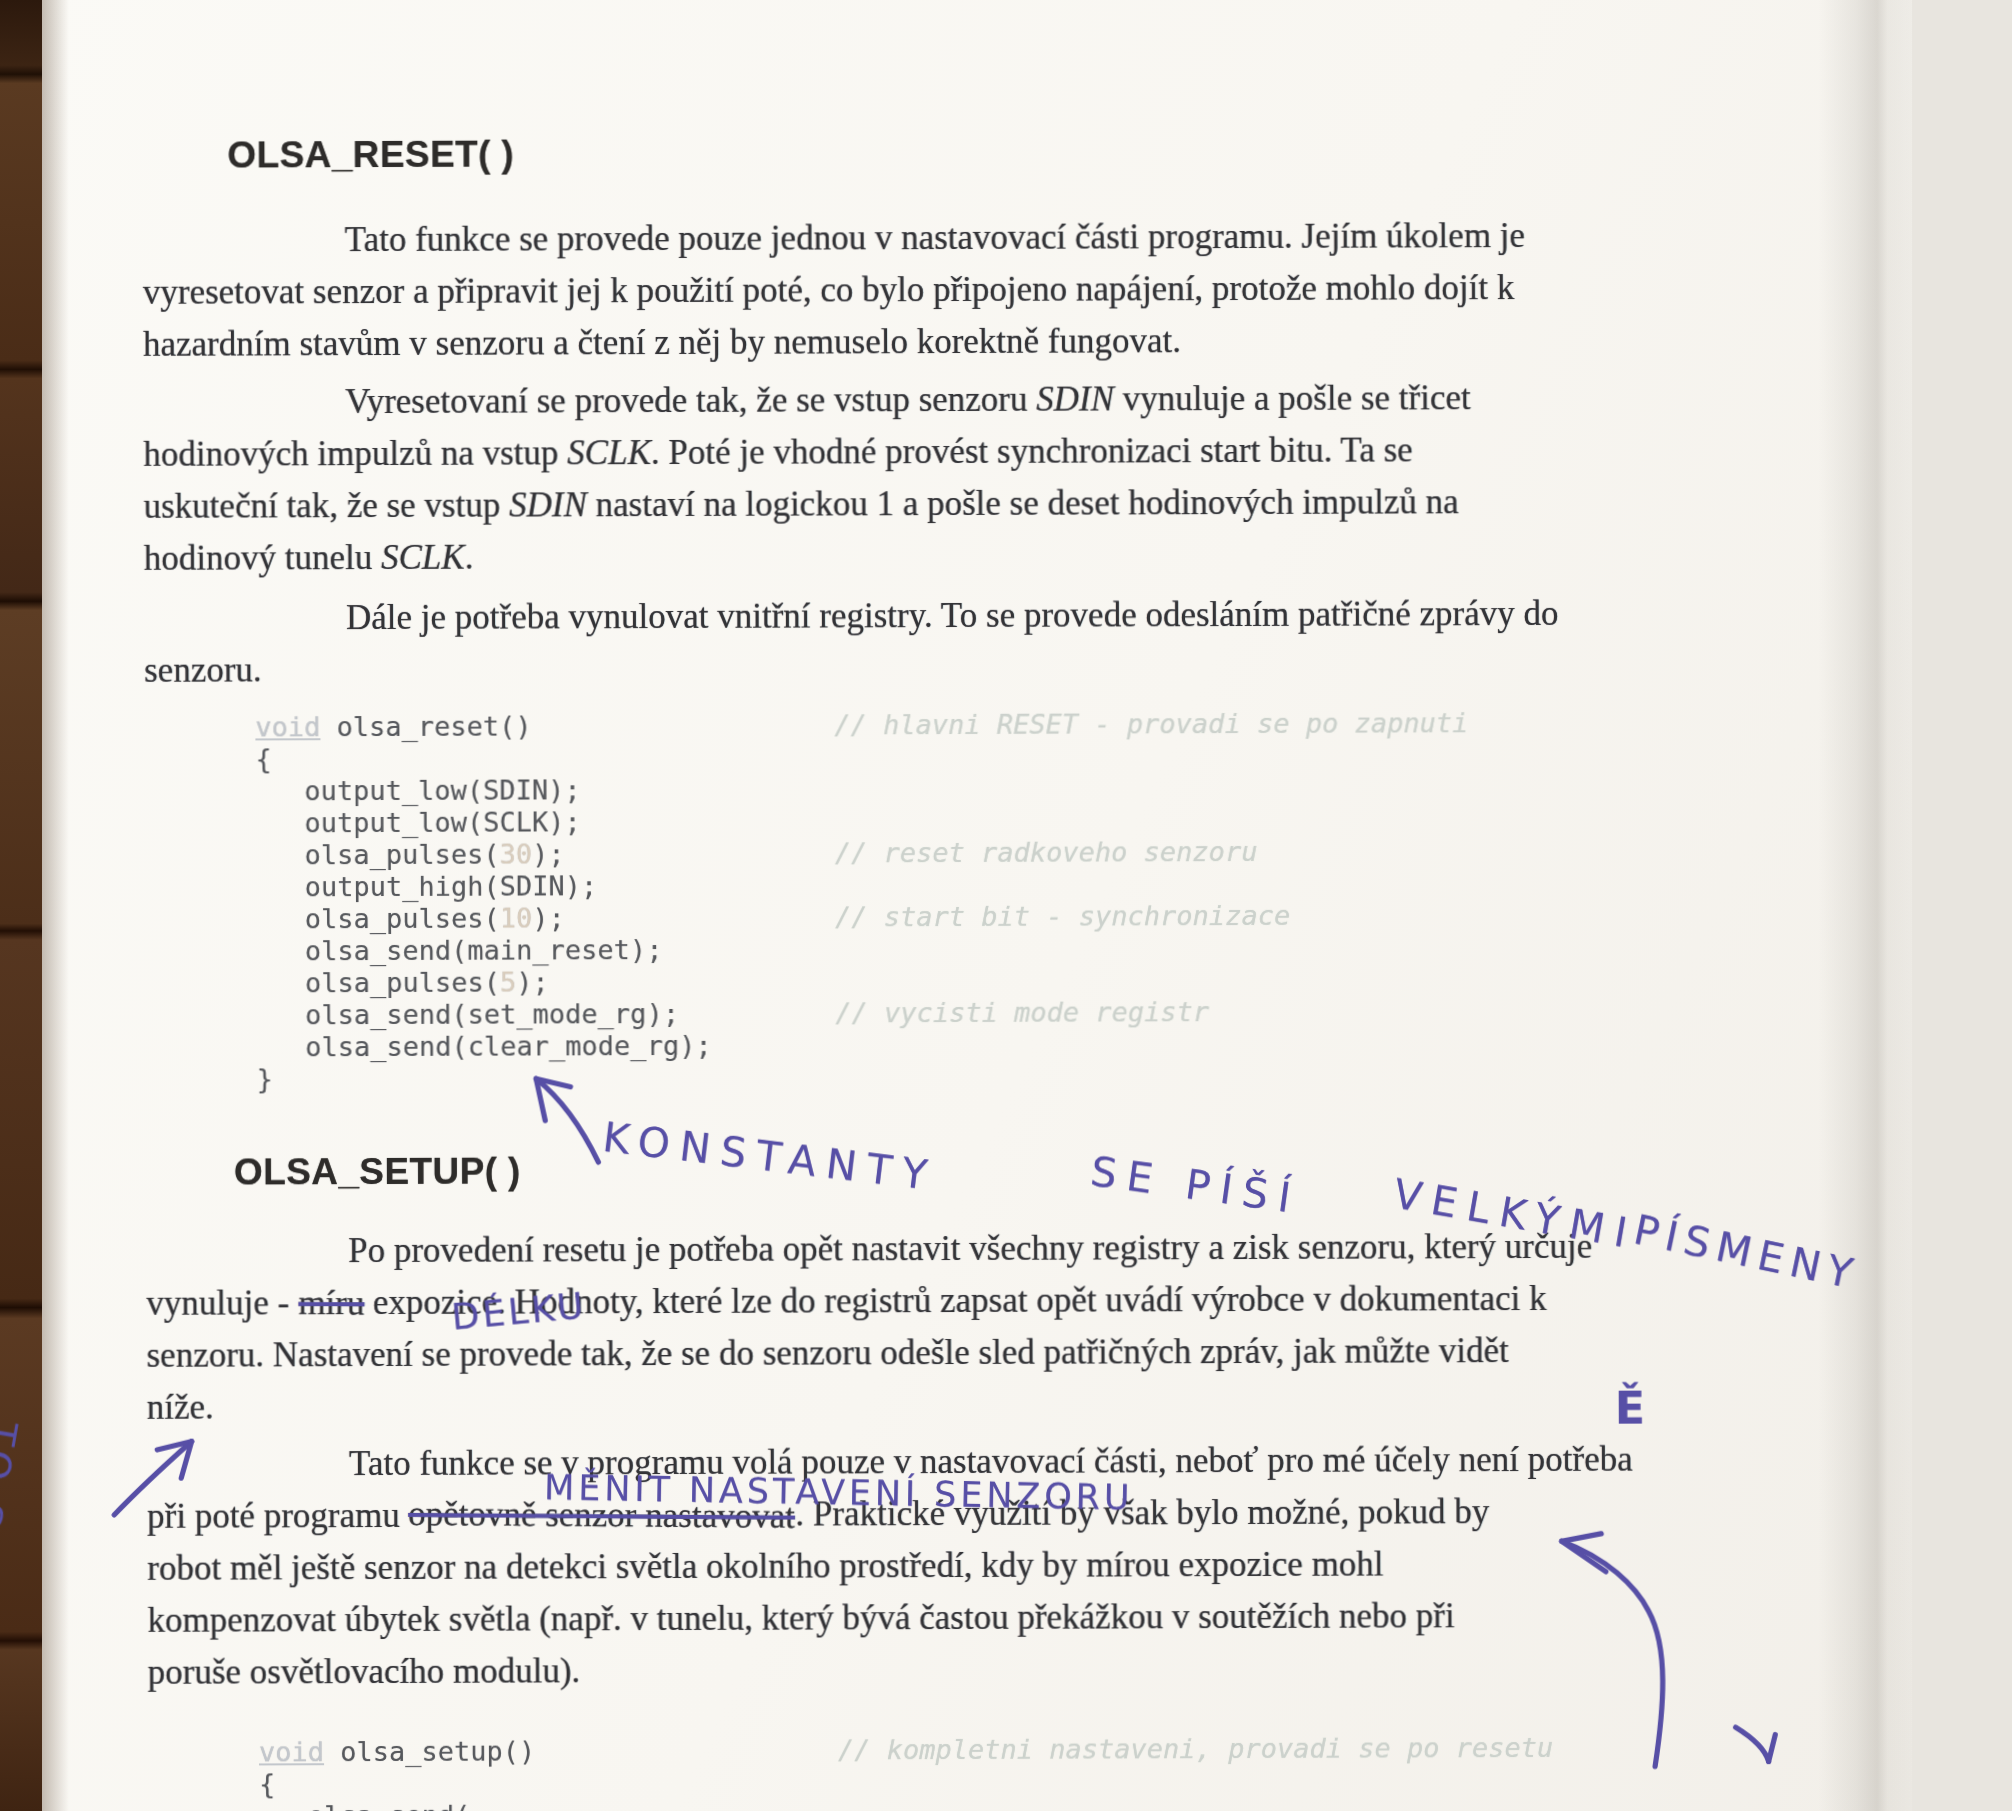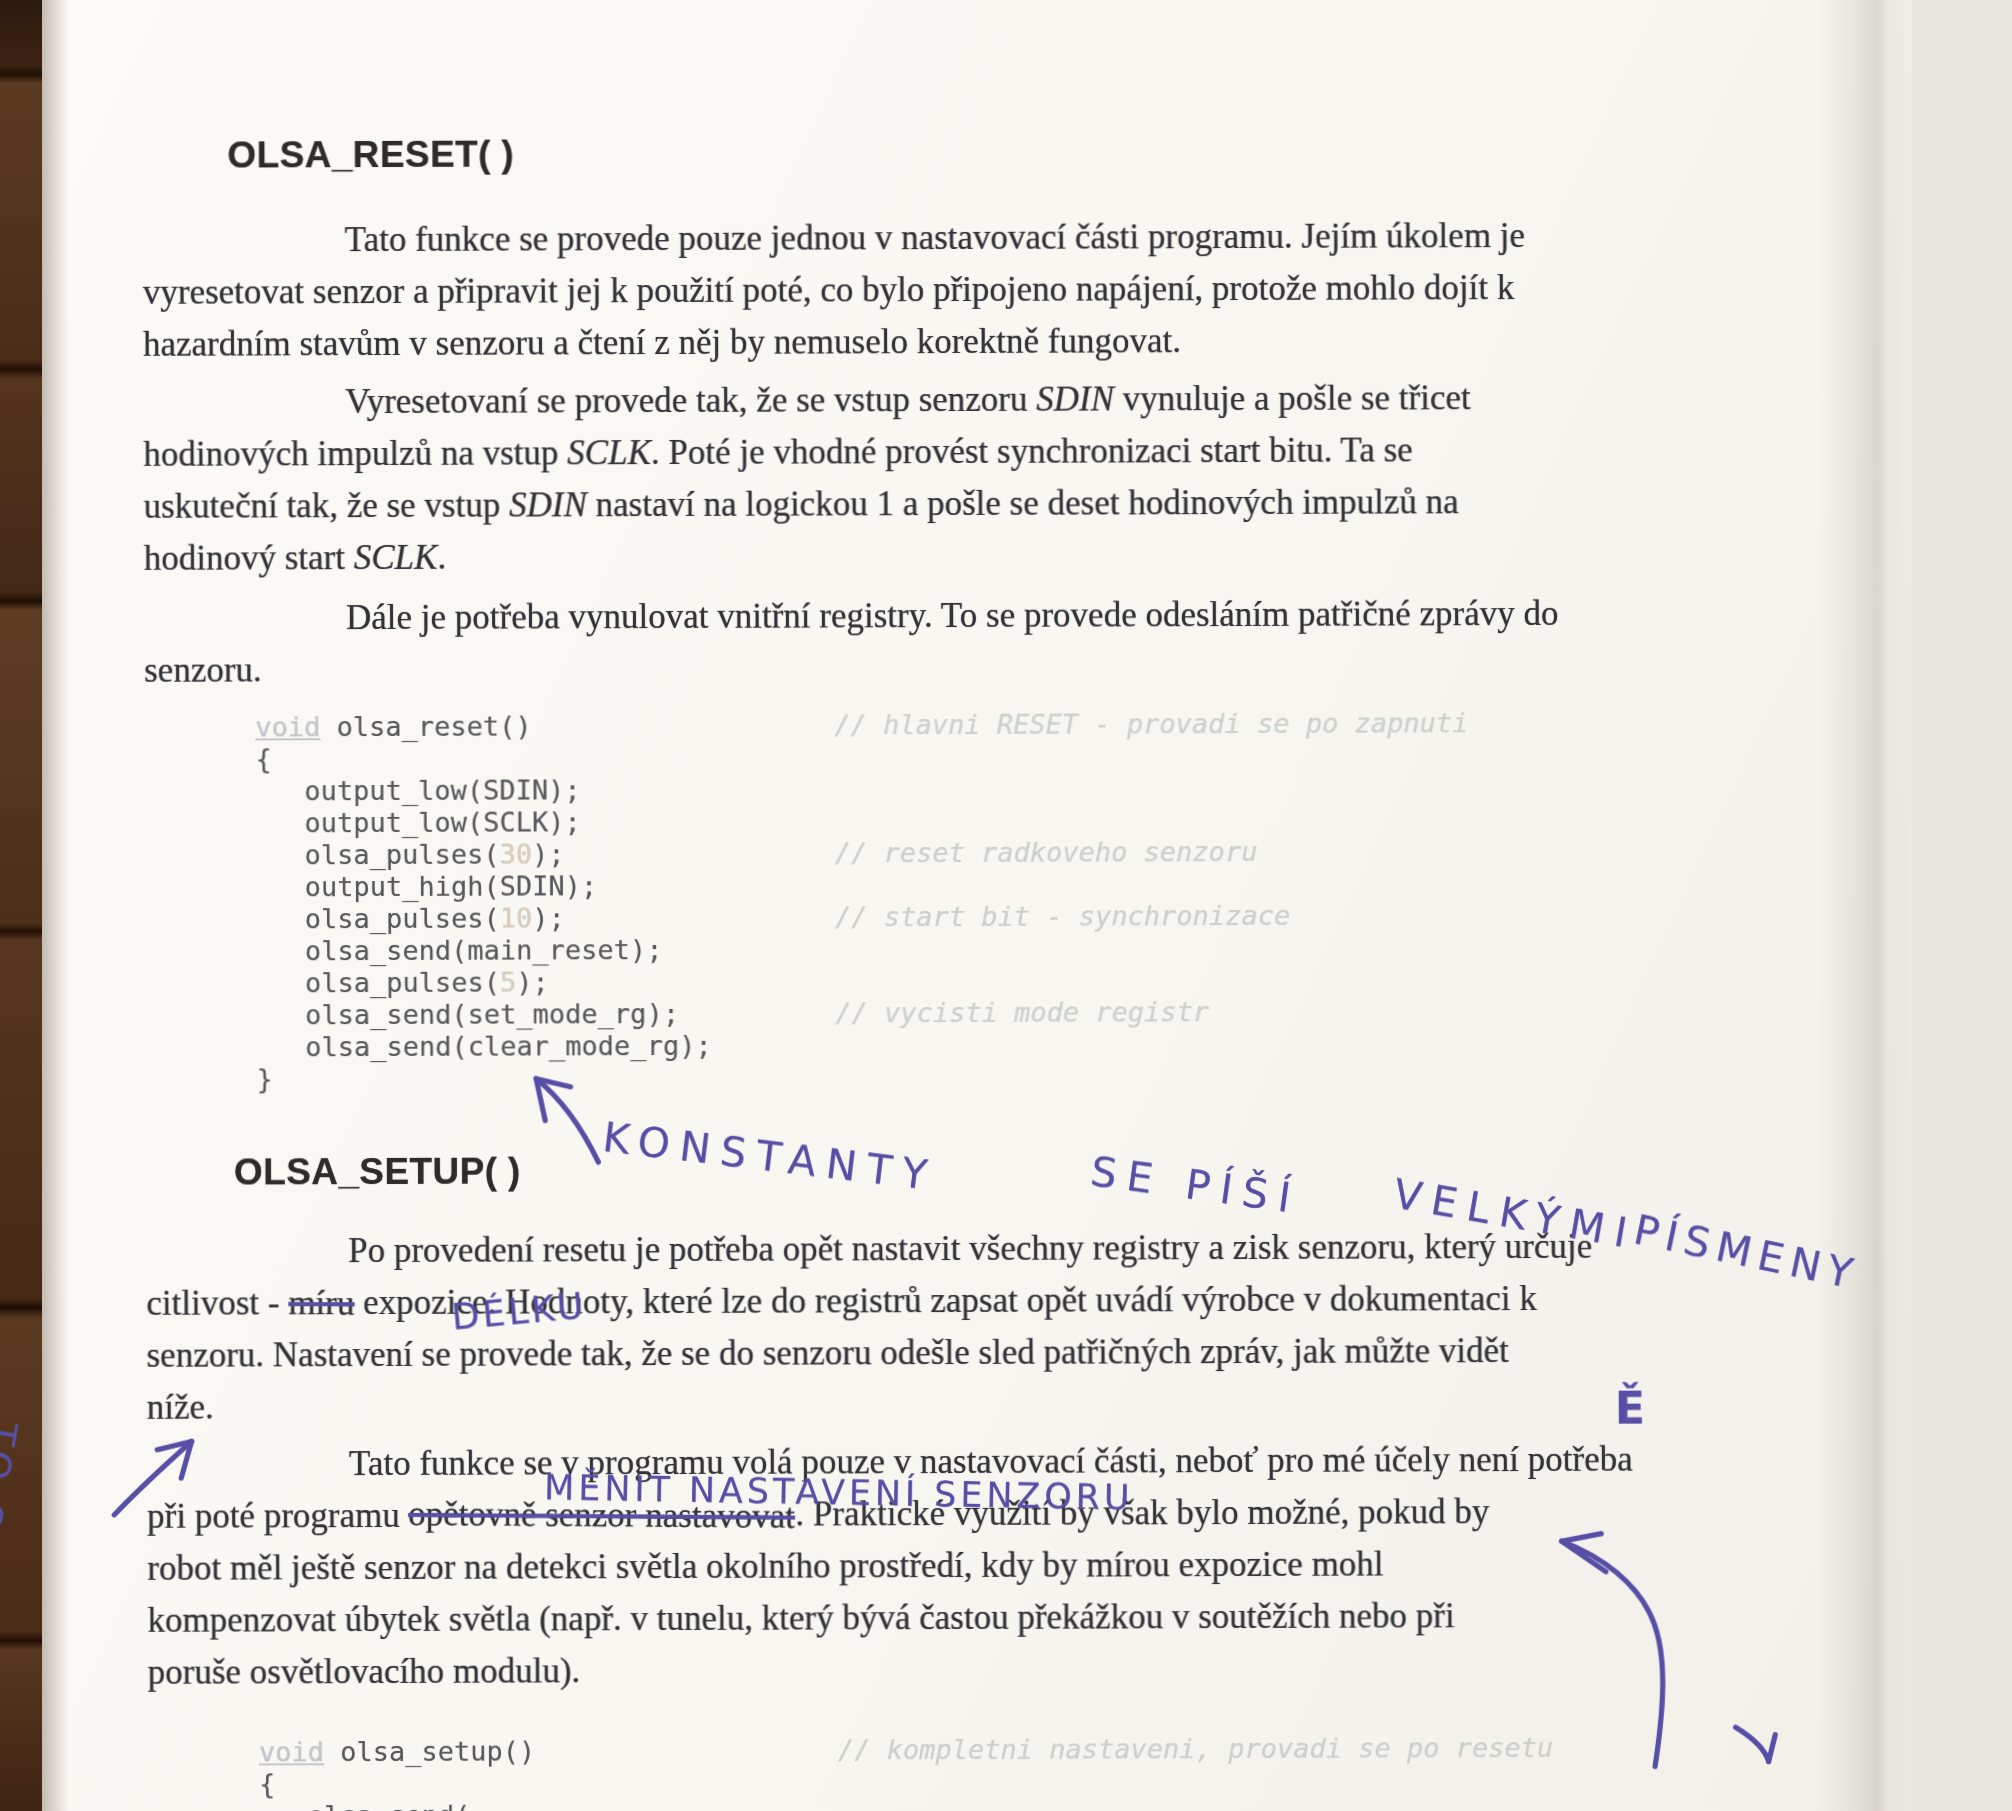--- a/index.html
+++ b/index.html
@@ -72,21 +72,21 @@
     <div class="serif" style="left:145px; top:212px;">
       <div class="line ind"><span>Tato funkce se provede pouze jednou v nastavovací části programu. Jejím úkolem je</span></div>
       <div class="line"><span>vyresetovat senzor a připravit jej k použití poté, co bylo připojeno napájení, protože mohlo dojít k</span></div>
       <div class="line"><span>hazardním stavům v senzoru a čtení z něj by nemuselo korektně fungovat.</span></div>
     </div>
 
     <div class="serif" style="left:145px; top:374px;">
       <div class="line ind"><span>Vyresetovaní se provede tak, že se vstup senzoru </span><i>SDIN</i><span> vynuluje a pošle se třicet</span></div>
       <div class="line"><span>hodinových impulzů na vstup </span><i>SCLK</i><span>. Poté je vhodné provést synchronizaci start bitu. Ta se</span></div>
       <div class="line"><span>uskuteční tak, že se vstup </span><i>SDIN</i><span> nastaví na logickou 1 a pošle se deset hodinových impulzů na</span></div>
-      <div class="line"><span>hodinový start </span><i>SCLK</i><span>.</span></div>
+      <div class="line"><span>hodinový tunelu </span><i>SCLK</i><span>.</span></div>
     </div>
 
     <div class="serif" style="left:145px; top:590px;">
       <div class="line ind"><span>Dále je potřeba vynulovat vnitřní registry. To se provede odesláním patřičné zprávy do</span></div>
       <div class="line"><span>senzoru.</span></div>
     </div>
 
     <div class="code" style="left:256px; top:709px;">
       <div class="cl"><span class="kw">void</span><span> olsa_reset()</span><span class="cmt">// hlavni RESET - provadi se po zapnuti</span></div>
       <div class="cl"><span>{</span></div>
@@ -99,21 +99,21 @@
       <div class="cl"><span>   olsa_pulses(</span><span class="num">5</span><span>);</span></div>
       <div class="cl"><span>   olsa_send(set_mode_rg);</span><span class="cmt">// vycisti mode registr</span></div>
       <div class="cl"><span>   olsa_send(clear_mode_rg);</span></div>
       <div class="cl"><span>}</span></div>
     </div>
 
     <div class="h" style="left:233px; top:1149px;">OLSA_SETUP( )</div>
 
     <div class="serif" style="left:145px; top:1223px;">
       <div class="line ind"><span>Po provedení resetu je potřeba opět nastavit všechny registry a zisk senzoru, který určuje</span></div>
-      <div class="line"><span>citlivost - </span><span class="strike-blue">míru</span><span> expozice. Hodnoty, které lze do registrů zapsat opět uvádí výrobce v dokumentaci k</span></div>
+      <div class="line"><span>vynuluje - </span><span class="strike-blue">míru</span><span> expozice. Hodnoty, které lze do registrů zapsat opět uvádí výrobce v dokumentaci k</span></div>
       <div class="line"><span>senzoru. Nastavení se provede tak, že se do senzoru odešle sled patřičných zpráv, jak můžte vidět</span></div>
       <div class="line"><span>níže.</span></div>
     </div>
 
     <div class="serif" style="left:145px; top:1436px;">
       <div class="line ind"><span>Tato funkce se v programu volá pouze v nastavovací části, neboť pro mé účely není potřeba</span></div>
       <div class="line"><span>při poté programu </span><span class="strike-blue">opětovně senzor nastavovat</span><span>. Praktické využití by však bylo možné, pokud by</span></div>
       <div class="line"><span>robot měl ještě senzor na detekci světla okolního prostředí, kdy by mírou expozice mohl</span></div>
       <div class="line"><span>kompenzovat úbytek světla (např. v tunelu, který bývá častou překážkou v soutěžích nebo při</span></div>
       <div class="line"><span>poruše osvětlovacího modulu).</span></div>

